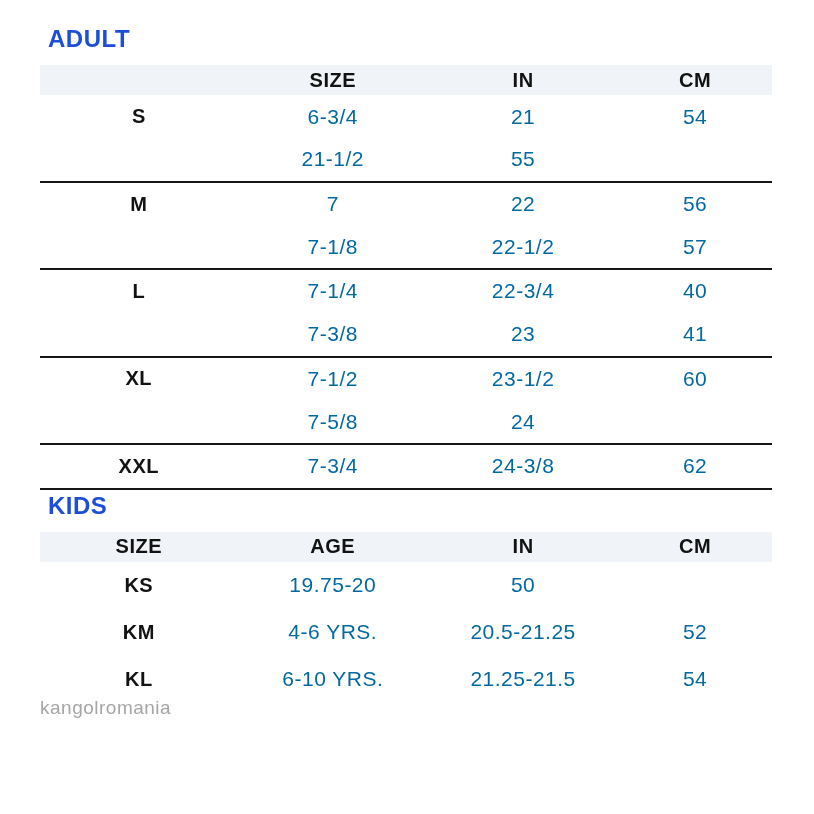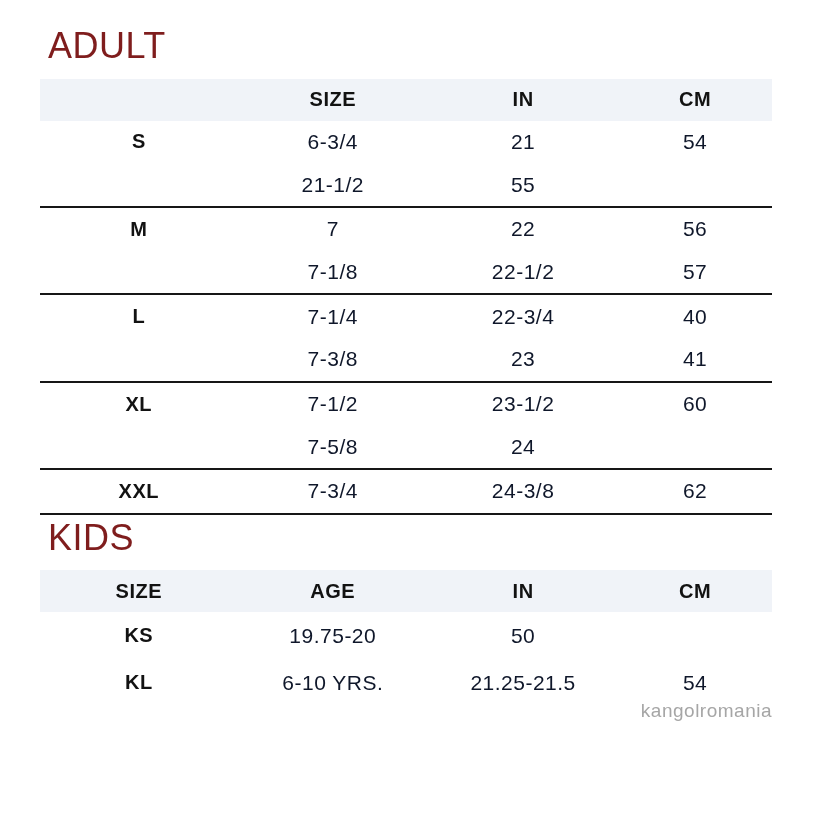--- a/index.html
+++ b/index.html
@@ -5,39 +5,39 @@
   * { box-sizing: border-box; margin: 0; padding: 0; }
   html, body { width: 814px; height: 814px; background: #ffffff; }
   body {
     font-family: "Liberation Sans", sans-serif;
     color: #121212;
     overflow: hidden;
   }
   .page { padding: 26px 42px 0 40px; }
 
   h1.section-title {
-    font-size: 36px;
-    font-weight: 400;
+    font-size: 24px;
+    font-weight: 700;
     letter-spacing: 0.5px;
-    color: #7f1d1d;
+    color: #1d4ed8;
     margin: 0 0 13px 8px;
     line-height: 1.1;
   }
   h1.kids-title { margin-top: 3px; }
 
   .table { width: 100%; }
   .row {
     display: grid;
     grid-template-columns: 27% 26% 26% 21%;
     align-items: center;
   }
   .cell { text-align: center; }
 
   .row.head {
-    height: 42px;
+    height: 30px;
     background: #f0f3f8;
   }
   .row.head .cell {
     font-weight: 700;
     font-size: 20px;
     letter-spacing: 0.5px;
     color: #121212;
   }
 
   .adult .row.data { height: 42.7px; }
@@ -45,31 +45,31 @@
 
   .cell.label {
     font-weight: 700;
     font-size: 20px;
     color: #121212;
     letter-spacing: 0.5px;
   }
   .cell.value {
     font-weight: 400;
     font-size: 21px;
-    color: #0f172a;
+    color: #0369a1;
     letter-spacing: 0.5px;
   }
 
   .adult .group { border-top: 2px solid #161616; }
   .adult .group.g-first { border-top: none; }
   .adult { border-bottom: 2px solid #161616; }
 
   .watermark {
     margin-top: -6px;
-    text-align: right;
+    text-align: left;
     font-size: 19px;
     color: #a6a6a6;
     letter-spacing: 0.5px;
   }
 </style>
 </head>
 <body>
 
 <div class="page">
 
@@ -160,20 +160,26 @@
       <div class="cell">IN</div>
       <div class="cell">CM</div>
     </div>
 
     <div class="row data">
       <div class="cell label">KS</div>
       <div class="cell value">19.75-20</div>
       <div class="cell value">50</div>
     </div>
     <div class="row data">
+      <div class="cell label">KM</div>
+      <div class="cell value">4-6 YRS.</div>
+      <div class="cell value">20.5-21.25</div>
+      <div class="cell value">52</div>
+    </div>
+    <div class="row data">
       <div class="cell label">KL</div>
       <div class="cell value">6-10 YRS.</div>
       <div class="cell value">21.25-21.5</div>
       <div class="cell value">54</div>
     </div>
   </div>
 
   <div class="watermark">kangolromania</div>
 
 </div>

